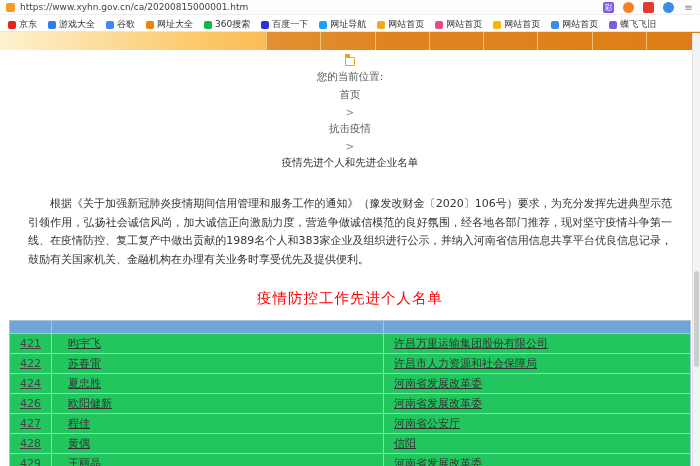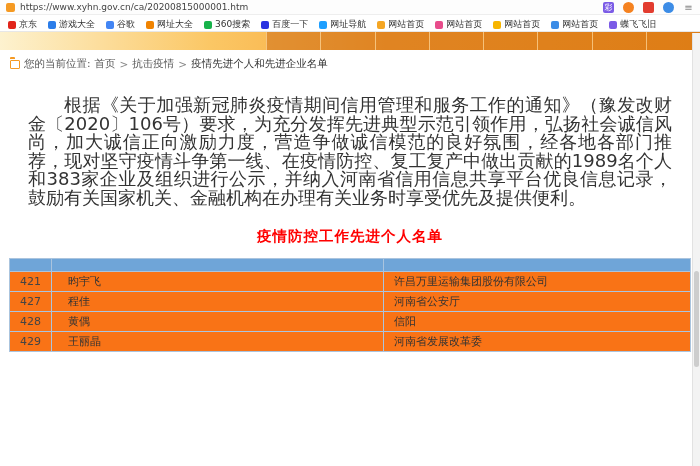--- a/index.html
+++ b/index.html
@@ -29,43 +29,43 @@
 
   
   .site-banner { height:18px; display:flex;
      background:linear-gradient(90deg,#fdf2cf 0%,#fbc765 30%,#f7a73a 55%,#f59a23 100%); }
   .banner-logo { width:120px; }
   .banner-nav { margin-left:auto; width:62%; display:flex; }
   .banner-nav .seg { flex:1; background:rgba(196,92,6,.45); border-left:1px solid rgba(255,220,160,.7); cursor:pointer; }
 
   
   .breadcrumb { display:flex; align-items:center; gap:4px; padding:7px 10px 5px 10px;
-                font-size:10.5px; color:#555; }
+                font-size:10.5px; color:#555;flex-direction:column; }
   .bc-icon { width:10px; height:9px; border:1.5px solid #f59a23; border-radius:1px;
              position:relative; flex:0 0 auto; }
   .bc-icon::before { content:""; position:absolute; left:-1.5px; top:-4px; width:5px; height:2.5px;
              background:#f59a23; border-radius:1px 1px 0 0; }
   .bc-link { color:#555; cursor:pointer; }
   .bc-sep { color:#888; }
   .bc-current { color:#333; }
 
   
   .article-title { text-align:center; color:#ff0000; font-weight:bold; font-size:19px;
                    letter-spacing:1px; margin:22px 20px 0 20px; }
-  .article-body { margin:20px 28px 0 28px; font-size:18px; color:#333;
+  .article-body { margin:20px 28px 0 28px; font-size:11px; color:#333;
                   line-height:18.5px; text-align:justify; text-indent:2em; }
-  .article-subtitle { text-align:center; color:#ff0000; font-weight:bold; font-size:14.5px;
+  .article-subtitle { text-align:center; color:#ff0000; font-weight:normal; font-size:14.5px;
                       margin:20px 0 12px 0; letter-spacing:1px; }
 
   
   table { border-collapse:collapse; width:calc(100% - 18px); margin:0 9px;
           table-layout:fixed; font-size:11px; color:#333; }
   th,td { border:1px solid #aac4de; }
   thead th { height:13px; background:#6fa5d8; padding:0; }
-  tbody td { height:20px; padding:0 6px; background:#f97316; }
+  tbody td { height:20px; padding:0 6px; background:#22c55e;text-decoration:underline; }
   col.c-no   { width:42px; }
   col.c-name { width:332px; }
   td.no   { text-align:center; color:#444; }
   td.name { padding-left:16px; }
   td.org  { padding-left:10px; }
 
   
   .scrollbar { position:absolute; right:0; top:33px; bottom:0; width:8px;
                background:#f3f3f3; border-left:1px solid #e2e2e2; }
   .scroll-thumb { position:absolute; left:1px; right:1px; top:238px; height:96px;
@@ -179,20 +179,35 @@
         <th></th>
       </tr>
     </thead>
     <tbody id="table-body">
         <tr>
           <td class="no">421</td>
           <td class="name">昀宇飞</td>
           <td class="org">许昌万里运输集团股份有限公司</td>
         </tr>
         <tr>
+          <td class="no">422</td>
+          <td class="name">苏春雷</td>
+          <td class="org">许昌市人力资源和社会保障局</td>
+        </tr>
+        <tr>
+          <td class="no">424</td>
+          <td class="name">夏忠胜</td>
+          <td class="org">河南省发展改革委</td>
+        </tr>
+        <tr>
+          <td class="no">426</td>
+          <td class="name">欧阳健新</td>
+          <td class="org">河南省发展改革委</td>
+        </tr>
+        <tr>
           <td class="no">427</td>
           <td class="name">程佳</td>
           <td class="org">河南省公安厅</td>
         </tr>
         <tr>
           <td class="no">428</td>
           <td class="name">黄偶</td>
           <td class="org">信阳</td>
         </tr>
         <tr>

